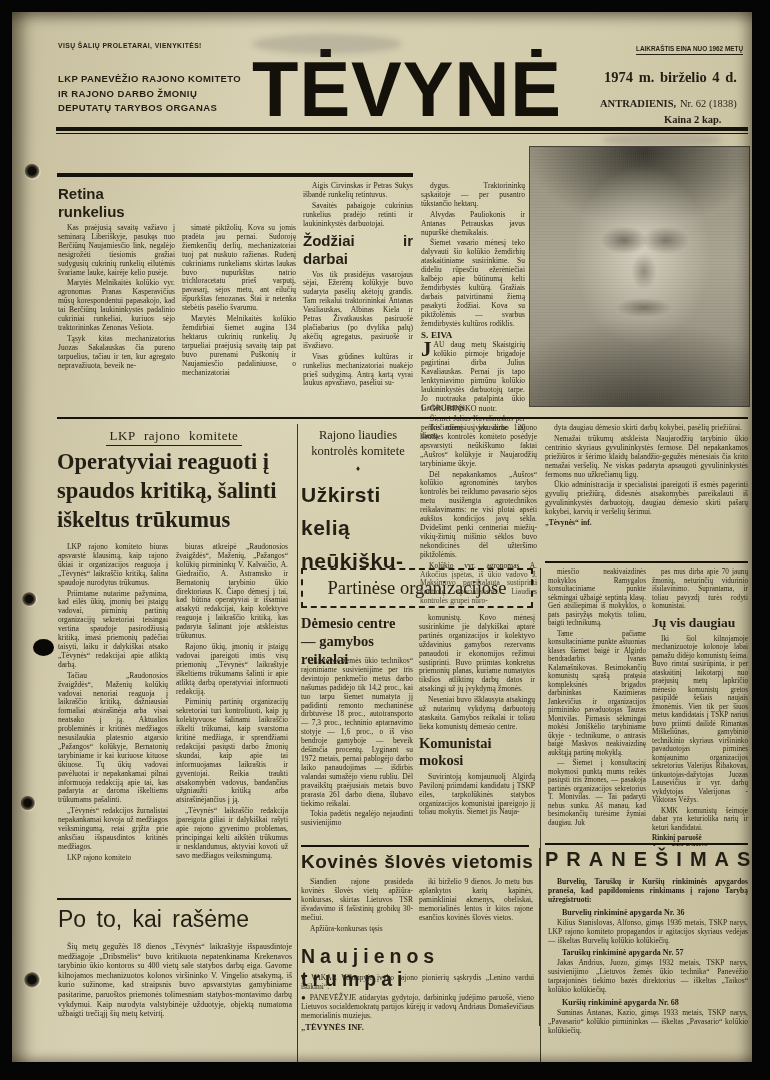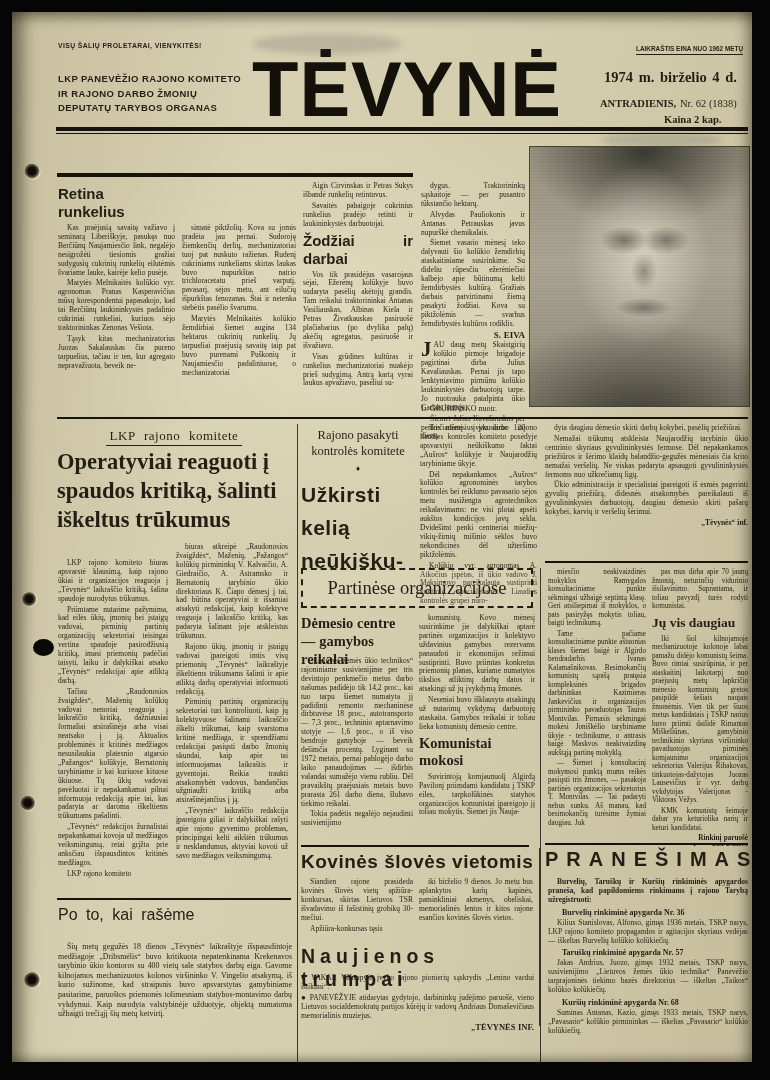--- a/index.html
+++ b/index.html
@@ -19,21 +19,21 @@
   .col{position:absolute;overflow:hidden;text-align:justify;}
   .p{font-size:7.5px;line-height:8.9px;text-indent:9px;margin:0 0 2px 0;word-spacing:.4px;}
   .tight .p{font-size:7.2px;line-height:8.5px;}
   .nodent{text-indent:0;}
   .hrule{position:absolute;background:#16130c;}
   .vrule{position:absolute;background:#3c362a;width:1px;}
   .sans{font-family:"Liberation Sans",sans-serif;}
   .serif{font-family:"Liberation Serif",serif;}
   .b{font-weight:bold;}
   .ctr{text-align:center;}
-  .rt{text-align:right;}
+  .rt{}
   .kicker{font-size:13px;letter-spacing:.5px;word-spacing:5px;border-bottom:1px solid #241f15;
           display:inline-block;padding:0 4px 1px 4px;}
   .subhead{font-family:"Liberation Sans",sans-serif;font-weight:bold;font-size:15px;line-height:18px;margin:3px 0;}
   .shead{font-weight:bold;font-size:14.5px;line-height:17px;margin:3px 0 4px 0;text-indent:0;}
   .dropcap{float:left;font-size:21px;line-height:17px;font-weight:bold;margin:0 2px 0 0;}
   .bullet{font-size:8px;margin-right:3px;}
   .sig{font-weight:bold;text-indent:0;}
   .pransub{font-weight:bold;font-size:8px;text-indent:14px;margin:3px 0 2px 0;text-align:left;}
   .hole{position:absolute;border-radius:45% 55% 50% 60%;
         background:radial-gradient(circle at 45% 45%, #0f0d09 0 30%, #6d6450 52%, #e6dfc4 62%, rgba(0,0,0,0) 75%);}
@@ -117,38 +117,38 @@
     <div class="grain"></div>
   </div>
 
   <div class="hrule" style="left:45px;top:405px;width:691px;height:2px;"></div>
 
   <div class="abs ctr" style="left:46px;top:414px;width:232px;">
     <span class="kicker serif">LKP rajono komitete</span>
   </div>
   <div class="abs serif b" style="left:45px;top:435px;width:240px;font-size:22.5px;line-height:29px;">Operatyviai reaguoti į spaudos kritiką, šalinti iškeltus trūkumus</div>
 
-  <div class="col" style="left:46px;top:547px;width:110px;height:352px;">
+  <div class="col" style="left:46px;top:531px;width:110px;height:352px;">
     <div class="p">LKP rajono komiteto biuras apsvarstė klausimą, kaip rajono ūkiai ir organizacijos reaguoja į „Tėvynės“ laikraščio kritiką, šalina spaudoje nurodytus trūkumus.</div>
     <div class="p">Priimtame nutarime pažymima, kad eilės ūkių, įmonių bei įstaigų vadovai, pirminių partinių organizacijų sekretoriai teisingai vertina spaudoje pasirodžiusią kritiką, imasi priemonių padėčiai taisyti, laiku ir dalykiškai atsako „Tėvynės“ redakcijai apie atliktą darbą.</div>
     <div class="p">Tačiau „Raudonosios žvaigždės“, Maženių kolūkių vadovai nenoriai reaguoja į laikraščio kritiką, dažniausiai formaliai atsirašinėja arba visai neatsako į ją. Aktualios probleminės ir kritinės medžiagos nesusilaukia platesnio atgarsio „Pažangos“ kolūkyje, Bernatonių tarybiniame ir kai kuriuose kituose ūkiuose. Tų ūkių vadovai pavėluotai ir nepakankamai pilnai informuoja redakciją apie tai, kas padaryta ar daroma iškeltiems trūkumams pašalinti.</div>
     <div class="p">„Tėvynės“ redakcijos žurnalistai nepakankamai kovoja už medžiagos veiksmingumą, retai grįžta prie anksčiau išspausdintos kritinės medžiagos.</div>
     <div class="p">LKP rajono komiteto</div>
   </div>
   <div class="col" style="left:164px;top:531px;width:112px;height:340px;">
     <div class="p">biuras atkreipė „Raudonosios žvaigždės“, Maženių, „Pažangos“ kolūkių pirmininkų V. Kalvaičio, A. Giedraičio, A. Astramsko ir Bernatonių tarybinio ūkio direktoriaus K. Čiapo dėmesį į tai, kad būtina operatyviai ir išsamiai atsakyti redakcijai, kaip kolektyve reaguoja į laikraščio kritiką, kas padaryta šalinant joje atskleistus trūkumus.</div>
     <div class="p">Rajono ūkių, įmonių ir įstaigų vadovai įpareigoti imtis visų priemonių „Tėvynės“ laikraštyje iškeltiems trūkumams šalinti ir apie atliktą darbą operatyviai informuoti redakciją.</div>
     <div class="p">Pirminių partinių organizacijų sekretoriai turi kontroliuoti, kaip jų kolektyvuose šalinami laikraščio iškelti trūkumai, kaip svarstoma kritinė medžiaga, ir sprendžiami redakcijai pasiųsti darbo žmonių skundai, kaip apie tai informuojamas laikraštis ir gyventojai. Reikia traukti atsakomybėn vadovus, bandančius užgniaužti kritiką arba atsirašinėjančius į ją.</div>
     <div class="p">„Tėvynės“ laikraščio redakcija įpareigota giliai ir dalykiškai rašyti apie rajono gyvenimo problemas, principingai kelti aikštėn trūkumus ir nesklandumus, aktyviai kovoti už savo medžiagos veiksmingumą.</div>
   </div>
 
   <div class="vrule" style="left:285px;top:412px;height:648px;"></div>
 
   <div class="abs ctr serif" style="left:288px;top:415px;width:116px;font-size:12.5px;line-height:16px;">
-    <div>Rajono pasakyti</div>
+    <div>Rajono liaudies</div>
     <div>kontrolės komitete</div>
   </div>
   <div class="abs ctr" style="left:288px;top:452px;width:116px;font-size:8px;">♦</div>
   <div class="abs sans b" style="left:289px;top:466px;width:120px;font-size:21px;line-height:33px;letter-spacing:.5px;">
     <div>Užkirsti</div>
     <div>kelią</div>
     <div>neūkišku-</div>
   </div>
 
   <div class="col" style="left:408px;top:412px;width:117px;height:234px;">
@@ -206,21 +206,21 @@
   </div>
 
   <div class="abs sans b" style="left:289px;top:933px;width:233px;font-size:19.5px;letter-spacing:5px;">Naujienos trumpai</div>
   <div class="col" style="left:289px;top:962px;width:233px;height:88px;">
     <div class="p nodent"><span class="bullet">●</span><span>VAKAR Vilktupyje įvyko rajono pionierių sąskrydis „Lenino vardui ištikimi“.</span></div>
     <div class="p nodent"><span class="bullet">●</span><span>PANEVĖŽYJE atidarytas gydytojo, darbininkų judėjimo paruošė, vieno Lietuvos socialdemokratų partijos kūrėjų ir vadovų Andriaus Domaševičiaus memorialinis muziejus.</span></div>
     <div class="p rt sig" style="font-size:8.5px;">„TĖVYNĖS INF.</div>
   </div>
 
   <div class="hrule" style="left:45px;top:886px;width:234px;height:1.5px;"></div>
-  <div class="abs sans" style="left:46px;top:894px;font-size:16px;word-spacing:4px;">Po to, kai rašėme</div>
+  <div class="abs sans" style="left:46px;top:894px;font-size:23px;word-spacing:4px;">Po to, kai rašėme</div>
   <div class="col" style="left:46px;top:930px;width:234px;height:120px;">
     <div class="p" style="font-size:7.9px;line-height:9.6px;">Šių metų gegužės 18 dienos „Tėvynės“ laikraštyje išspausdintoje medžiagoje „Dribsmėlis“ buvo kritikuota nepatenkinama Krekenavos tarybinio ūkio kontoros su 400 vietų sale statybos darbų eiga. Gavome kilnojamos mechanizuotos kolonos viršininko V. Vingelio atsakymą, iš kurio sužinome, kad straipsnis buvo apsvarstytas gamybiniame pasitarime, paruoštos priemonės tolimesniam statybos-montavimo darbų vykdymui. Kaip nurodyta valstybinėje užduotyje, objektą numatoma užbaigti trečiąjį šių metų ketvirtį.</div>
   </div>
 
   <div class="vrule" style="left:527px;top:836px;height:178px;width:2px;"></div>
   <div class="abs ctr sans b" style="left:533px;top:836px;width:203px;font-size:20px;letter-spacing:8px;">PRANEŠIMAS</div>
   <div class="col" style="left:536px;top:866px;width:200px;height:180px;font-size:7.5px;">
     <div class="p b">Burvelių, Taruškų ir Kuršių rinkiminės apygardos praneša, kad papildomiems rinkimams į rajono Tarybą užregistruoti:</div>
     <div class="pransub">Burvelių rinkiminė apygarda Nr. 36</div>
     <div class="p">Kilius Stanislovas, Alfonso, gimęs 1936 metais, TSKP narys, LKP rajono komiteto propagandos ir agitacijos skyriaus vedėjas — iškeltas Burvelių kolūkio kolūkiečių.</div>

